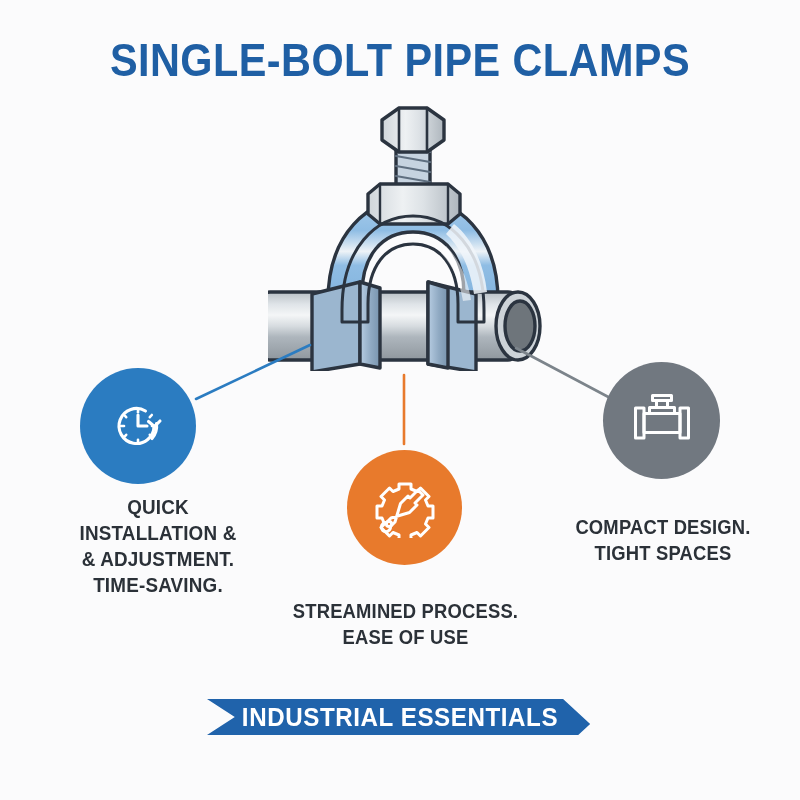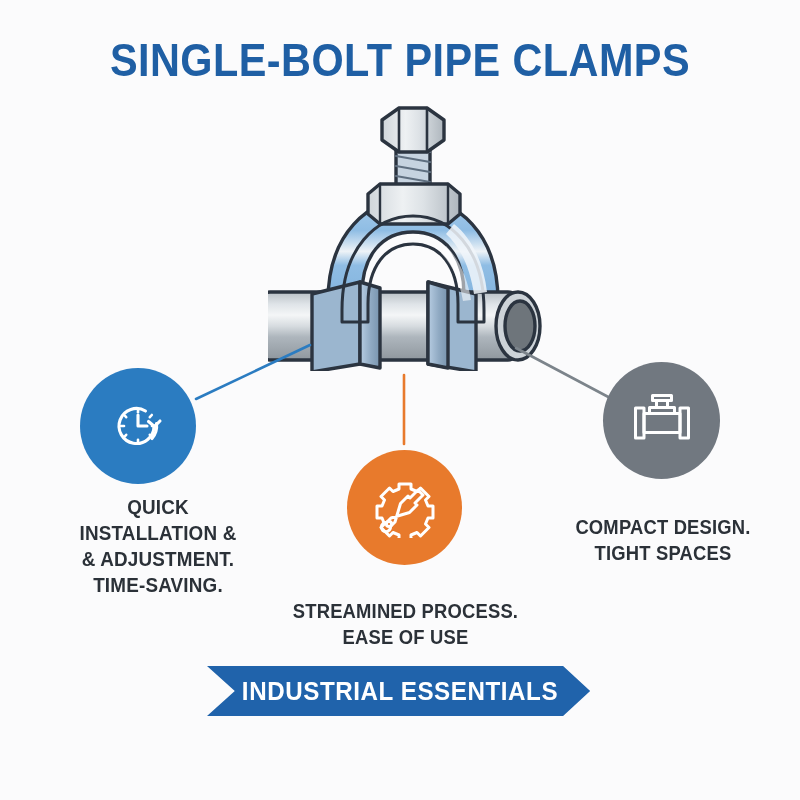--- a/index.html
+++ b/index.html
@@ -81,23 +81,23 @@
   .caption .ln { display: block; white-space: nowrap; }
 
   .cap-left   { left: 38px;  top: 494px; width: 240px; font-size: 20.5px; line-height: 26px; }
   .cap-center { left: 278px; top: 598px; width: 255px; font-size: 20px;   line-height: 26px; }
   .cap-right  { left: 548px; top: 514px; width: 230px; font-size: 20px;   line-height: 26px; }
 
   
   .ribbon {
     position: absolute;
     left: 207px;
-    top: 666px;
+    top: 699px;
     width: 386px;
-    height: 50px;
+    height: 36px;
   }
   .ribbon-shape2 {
     position: absolute;
     inset: 0;
     background: #2063ab;
     clip-path: polygon(
       0 0, 100% 0, 100% 100%, 0 100%,
       0 100%, 7.2% 50%, 0 0
     );
   }

